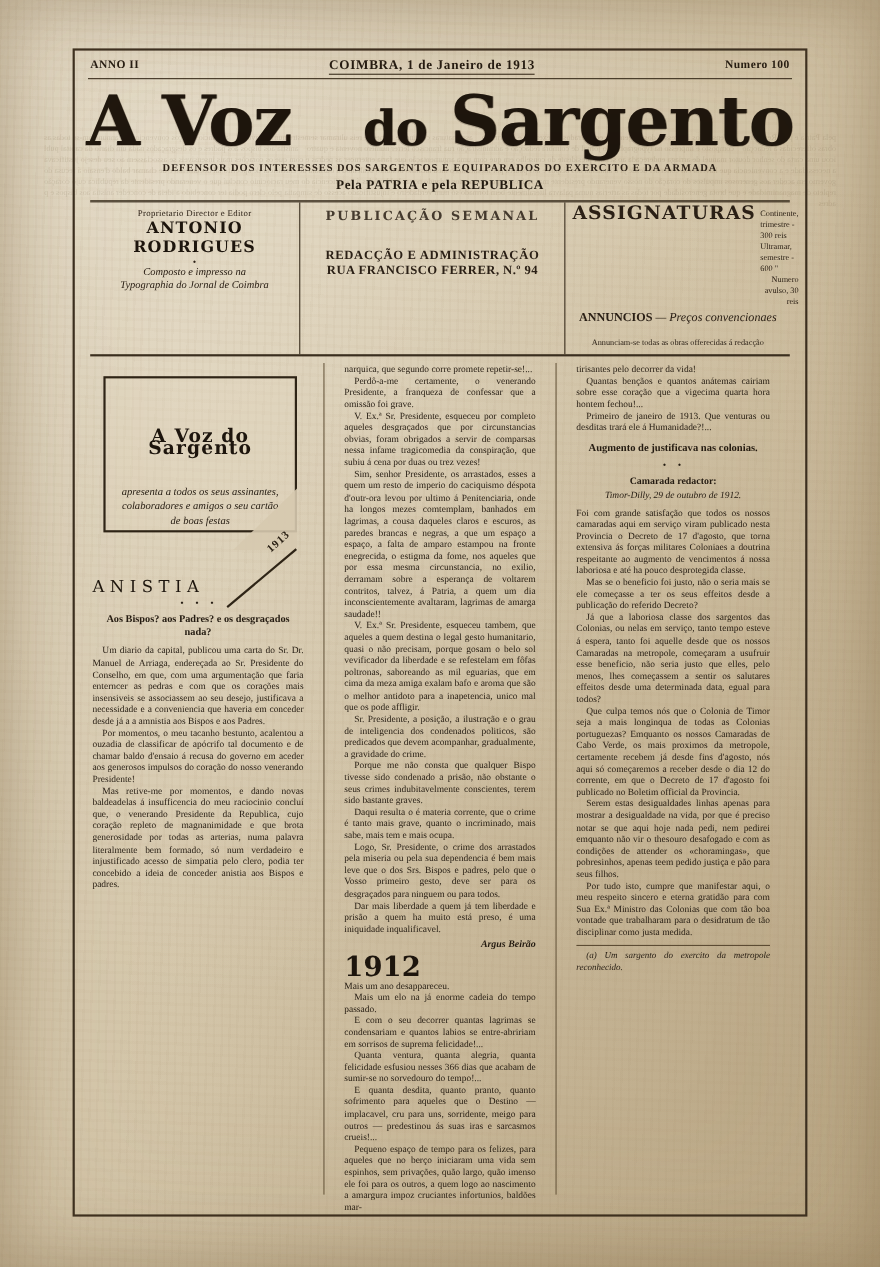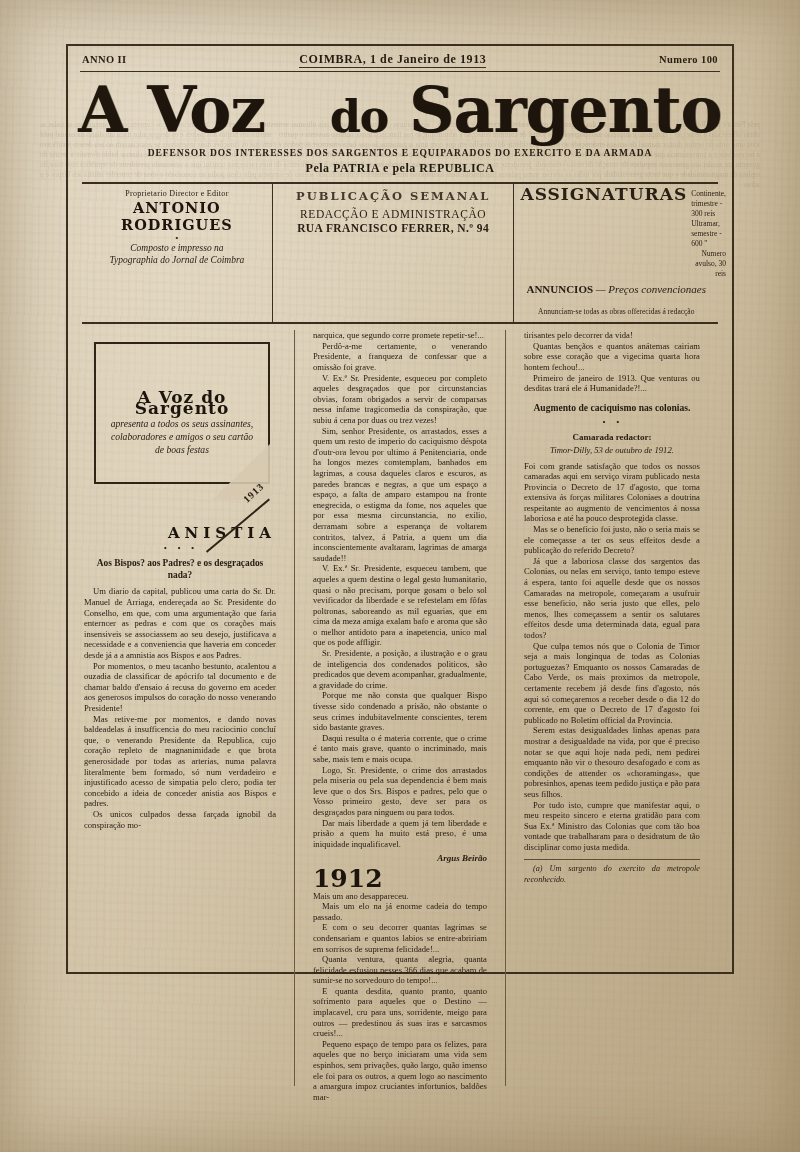--- a/index.html
+++ b/index.html
@@ -26,21 +26,21 @@
   }
   
   .ghost{
     position:absolute;inset:0;pointer-events:none;opacity:.14;
     font-family:"Liberation Serif",serif;font-size:7.5px;line-height:10px;
     color:#5a4628;transform:scaleX(-1);
     padding:120px 40px 40px 40px;text-align:justify;
     white-space:pre-wrap;word-break:break-all;
   }
   .frame{
-    position:absolute;left:66px;top:44px;width:668px;height:930px;
+    position:absolute;left:66px;top:44px;width:668px;height:1062px;
     border:2px solid #3a2e1f;border-top-width:2px;
     box-sizing:border-box;
   }
   .inner{position:absolute;inset:0;padding:0 6px;box-sizing:border-box;}
 
   
   .topline{
     display:flex;justify-content:space-between;align-items:center;
     font-family:"Liberation Serif",serif;
     font-size:10.5px;font-weight:bold;letter-spacing:.4px;
@@ -80,21 +80,21 @@
   }
   .infocol{padding:5px 6px 6px 6px;box-sizing:border-box;text-align:center;}
   .infocol.c1{width:30%;border-right:1px solid #3a2e1f;}
   .infocol.c2{width:38%;border-right:1px solid #3a2e1f;}
   .infocol.c3{width:32%;}
   .lbl{font-size:8px;letter-spacing:.3px;}
   .ed{font-family:"DejaVu Serif",serif;font-size:14.5px;font-weight:bold;letter-spacing:1px;margin-top:1px;color:#1d150d;}
   .dot{font-size:9px;line-height:6px;margin:2px 0 1px;}
   .it{font-style:italic;font-size:9.5px;line-height:12px;}
   .pub{font-family:"DejaVu Serif",serif;font-size:11.5px;font-weight:bold;letter-spacing:2px;opacity:.85;}
-  .red{font-size:11.5px;font-weight:normal;letter-spacing:.6px;margin-top:5px;}
+  .red{font-size:11.5px;font-weight:bold;letter-spacing:.6px;margin-top:23px;}
   .addr{font-size:11.5px;font-weight:bold;letter-spacing:.4px;margin-top:2px;}
   .assig{font-family:"DejaVu Serif",serif;font-size:17px;font-weight:bold;letter-spacing:1px;}
   .assigrow{display:flex;justify-content:flex-start;gap:4px;font-size:7.5px;line-height:10px;text-align:left;}
   .ann{font-style:italic;font-size:11px;margin-top:4px;}
   .ann b{font-style:normal;}
   .annsmall{font-size:7.5px;margin-top:12px;}
 
   
   .cols{
     display:flex;margin:6px 8px 0 8px;height:756px;
@@ -119,40 +119,40 @@
     border:2px solid #2e2416;
     background:rgba(226,215,191,.25);
   }
   .boxtext{
     position:absolute;left:20px;right:18px;top:56px;text-align:center;
   }
   .boxtitle{
     font-family:"DejaVu Serif",serif;font-size:17px;font-weight:bold;letter-spacing:1px;
     color:#1d150d;
   }
-  .boxbody{font-style:italic;font-size:9.6px;line-height:13px;margin-top:4px;}
+  .boxbody{font-style:italic;font-size:9.6px;line-height:13px;margin-top:28px;}
   .corner{
     position:absolute;right:6px;bottom:18px;width:60px;height:58px;
   }
   .corner:before{
     content:"";position:absolute;right:0;bottom:0;width:0;height:0;
     border-left:58px solid transparent;border-bottom:56px solid rgba(214,201,175,.9);
   }
   .cornerline{
     position:absolute;right:0;bottom:0;width:82px;height:2px;background:#2e2416;
     transform-origin:right bottom;transform:rotate(-40deg);
   }
   .year{
     position:absolute;right:10px;bottom:20px;font-size:10px;font-weight:bold;
     transform:rotate(-42deg);letter-spacing:1px;color:#2a2014;
   }
 
   .sechead{
     font-family:"DejaVu Serif",serif;
-    text-align:right;font-size:15px;font-weight:bold;letter-spacing:5px;
+    text-align:left;font-size:15px;font-weight:normal;letter-spacing:5px;
     margin:6px 0 4px;color:#1d150d;
   }
   .sechead2{
     text-align:center;font-size:9.4px;font-weight:bold;line-height:12px;
     margin:2px 0 5px;
   }
   .ornament{text-align:center;font-size:9px;letter-spacing:2px;margin:3px 0 4px;}
   .bigyear{
     font-family:"DejaVu Serif",serif;
     font-size:25px;font-weight:bold;margin:10px 0 6px;color:#1d150d;
@@ -246,21 +246,20 @@
             <div class="year">1913</div>
           </div>
 
           <div class="sechead">ANISTIA</div>
           <div class="ornament">•&nbsp;&nbsp;•&nbsp;&nbsp;•</div>
           <div class="sechead2">Aos Bispos? aos Padres? e os desgraçados nada?</div>
 
           <p>Um diario da capital, publicou uma carta do Sr. Dr. Manuel de Arriaga, endereçada ao Sr. Presidente do Conselho, em que, com uma argumentação que faria enterncer as pedras e com que os corações mais insensiveis se associassem ao seu desejo, justificava a necessidade e a conveniencia que haveria em conceder desde já a a amnistia aos Bispos e aos Padres.</p>
           <p>Por momentos, o meu tacanho bestunto, acalentou a ouzadia de classificar de apócrifo tal documento e de chamar baldo d'ensaio á recusa do governo em aceder aos generosos impulsos do coração do nosso venerando Presidente!</p>
           <p>Mas retive-me por momentos, e dando novas baldeadelas á insufficencia do meu raciocinio concluí que, o venerando Presidente da Republica, cujo coração repleto de magnanimidade e que brota generosidade por todas as arterias, numa palavra literalmente bem formado, só num verdadeiro e injustificado acesso de simpatia pelo clero, podia ter concebido a ideia de conceder anistia aos Bispos e padres.</p>
-          <p>Os unicos culpados dessa farçada ignobil da conspiração mo-</p>
         </div>
 
         <div class="col c2">
           <p class="noind">narquica, que segundo corre promete repetir-se!...</p>
           <p>Perdô-a-me certamente, o venerando Presidente, a franqueza de confessar que a omissão foi grave.</p>
           <p>V. Ex.ª Sr. Presidente, esqueceu por completo aqueles desgraçados que por circunstancias obvias, foram obrigados a servir de comparsas nessa infame tragicomedia da conspiração, que subiu á cena por duas ou trez vezes!</p>
           <p>Sim, senhor Presidente, os arrastados, esses a quem um resto de imperio do caciquismo déspota d'outr-ora levou por ultimo á Penitenciaria, onde ha longos mezes comtemplam, banhados em lagrimas, a cousa daqueles claros e escuros, as paredes brancas e negras, a que um espaço a espaço, a falta de amparo estampou na fronte enegrecida, o estigma da fome, nos aqueles que por essa mesma circunstancia, no exilio, derramam sobre a esperança de voltarem contritos, talvez, á Patria, a quem um dia inconscientemente avaltaram, lagrimas de amarga saudade!!</p>
           <p>V. Ex.ª Sr. Presidente, esqueceu tambem, que aqueles a quem destina o legal gesto humanitario, quasi o não precisam, porque gosam o belo sol vevificador da liberdade e se refestelam em fôfas poltronas, saboreando as mil eguarias, que em cima da meza amiga exalam bafo e aroma que são o melhor antidoto para a inapetencia, unico mal que os pode affligir.</p>
           <p>Sr. Presidente, a posição, a ilustração e o grau de inteligencia dos condenados politicos, são predicados que devem acompanhar, gradualmente, a gravidade do crime.</p>
           <p>Porque me não consta que qualquer Bispo tivesse sido condenado a prisão, não obstante o seus crimes indubitavelmente conscientes, terem sido bastante graves.</p>
@@ -275,24 +274,24 @@
           <p>Quanta ventura, quanta alegria, quanta felicidade esfusiou nesses 366 dias que acabam de sumir-se no sorvedouro do tempo!...</p>
           <p>E quanta desdita, quanto pranto, quanto sofrimento para aqueles que o Destino — implacavel, cru para uns, sorridente, meigo para outros — predestinou ás suas iras e sarcasmos crueis!...</p>
           <p>Pequeno espaço de tempo para os felizes, para aqueles que no berço iniciaram uma vida sem espinhos, sem privações, quão largo, quão imenso ele foi para os outros, a quem logo ao nascimento a amargura impoz cruciantes infortunios, baldões mar-</p>
         </div>
 
         <div class="col c3">
           <p class="noind">tirisantes pelo decorrer da vida!</p>
           <p>Quantas bençãos e quantos anátemas cairiam sobre esse coração que a vigecima quarta hora hontem fechou!...</p>
           <p>Primeiro de janeiro de 1913. Que venturas ou desditas trará ele á Humanidade?!...</p>
 
-          <div class="subhead">Augmento de caciquismo nas colonias.</div>
+          <div class="subhead">Augmento de justificava nas colonias.</div>
           <div class="ornament">•&nbsp;&nbsp;•</div>
           <div class="centersm">Camarada redactor:</div>
-          <div class="centerit">Timor-Dilly, 53 de outubro de 1912.</div>
+          <div class="centerit">Timor-Dilly, 29 de outubro de 1912.</div>
 
           <p class="noind">Foi com grande satisfação que todos os nossos camaradas aqui em serviço viram publicado nesta Provincia o Decreto de 17 d'agosto, que torna extensiva ás forças militares Coloniaes a doutrina respeitante ao augmento de vencimentos á nossa laboriosa e até ha pouco desprotegida classe.</p>
           <p>Mas se o beneficio foi justo, não o seria mais se ele começasse a ter os seus effeitos desde a publicação do referido Decreto?</p>
           <p>Já que a laboriosa classe dos sargentos das Colonias, ou nelas em serviço, tanto tempo esteve á espera, tanto foi aquelle desde que os nossos Camaradas na metropole, começaram a usufruir esse beneficio, não seria justo que elles, pelo menos, lhes começassem a sentir os salutares effeitos desde uma determinada data, egual para todos?</p>
           <p>Que culpa temos nós que o Colonia de Timor seja a mais longinqua de todas as Colonias portuguezas? Emquanto os nossos Camaradas de Cabo Verde, os mais proximos da metropole, certamente recebem já desde fins d'agosto, nós aqui só começaremos a receber desde o dia 12 do corrente, em que o Decreto de 17 d'agosto foi publicado no Boletim official da Provincia.</p>
           <p>Serem estas desigualdades linhas apenas para mostrar a desigualdade na vida, por que é preciso notar se que aqui hoje nada pedi, nem pedirei emquanto não vir o thesouro desafogado e com as condições de attender os «choramingas», que pobresinhos, apenas teem pedido justiça e pão para seus filhos.</p>
           <p>Por tudo isto, cumpre que manifestar aqui, o meu respeito sincero e eterna gratidão para com Sua Ex.ª Ministro das Colonias que com tão boa vontade que trabalharam para o desidratum de tão disciplinar como justa medida.</p>
 
           <div class="foot">(a) Um sargento do exercito da metropole reconhecido.</div>
         </div>

